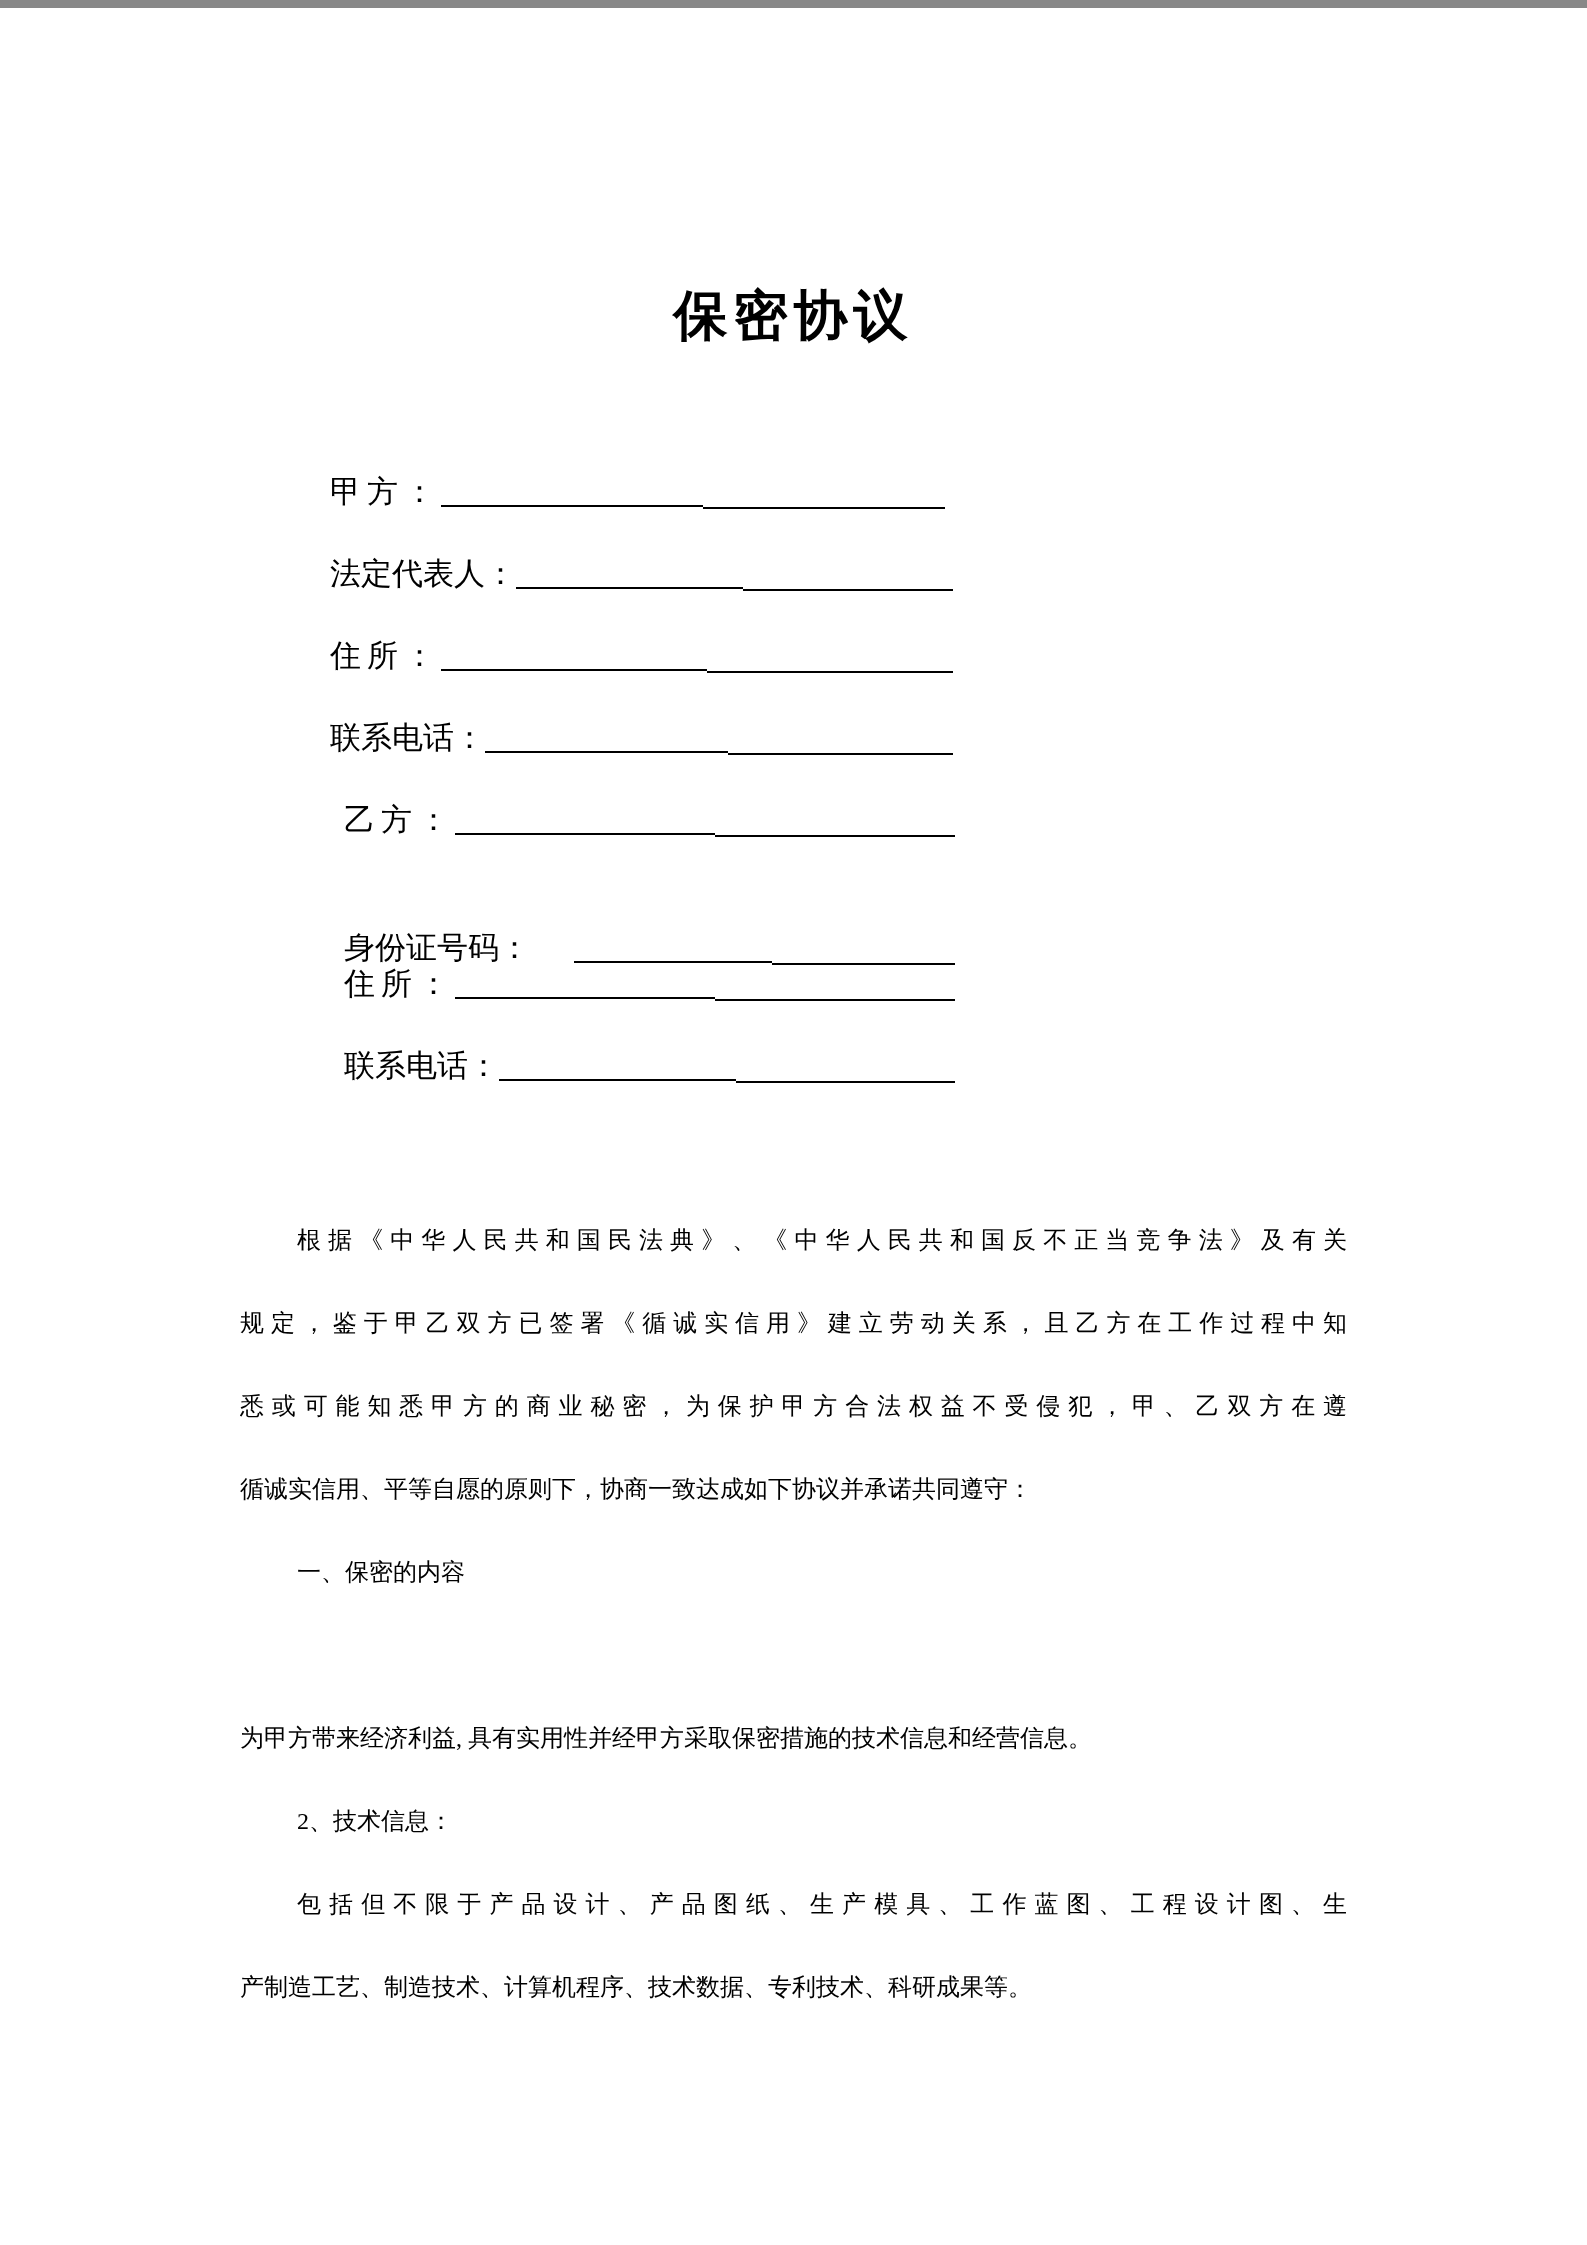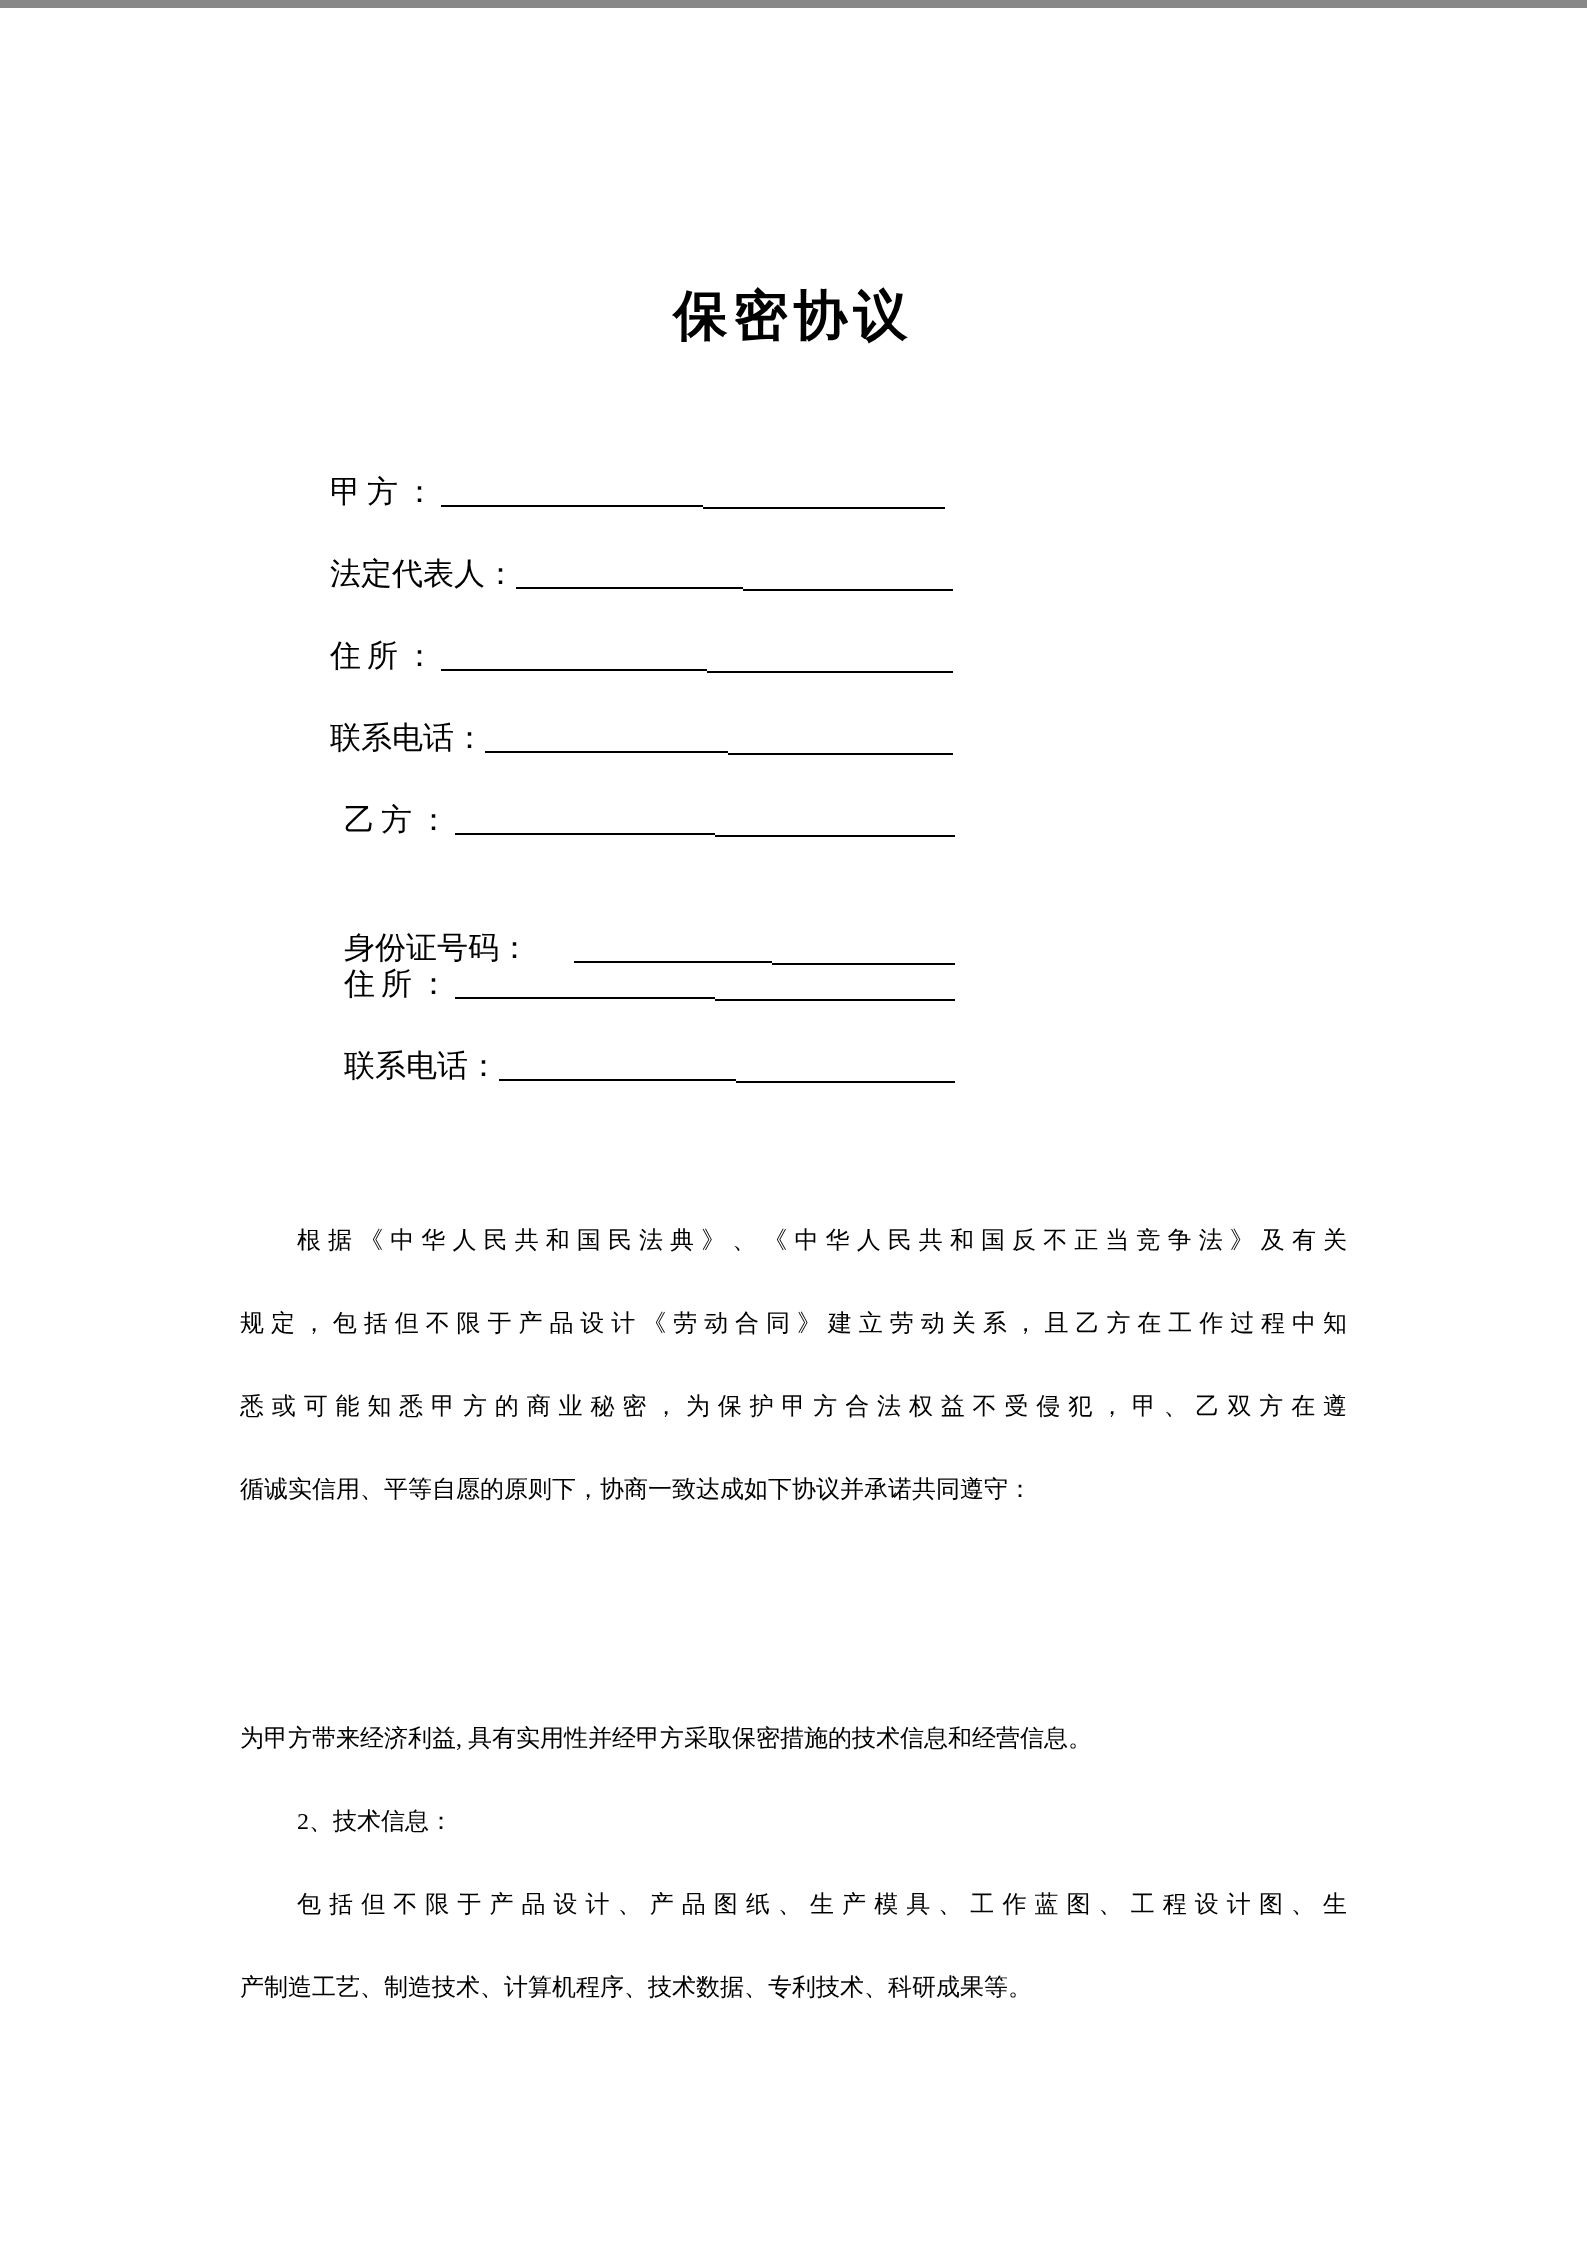--- a/index.html
+++ b/index.html
@@ -134,21 +134,22 @@
   </div>
   <div class="frow r8">
     <span class="flabel">联系电话：</span>
     <span class="blank">
         <span class="seg seg1"></span>
         <span class="seg seg2"></span>
       </span>
   </div>
 
   <div class="bline l1 indent fill">根据《中华人民共和国民法典》、《中华人民共和国反不正当竞争法》及有关</div>
-  <div class="bline l2 fill">规定，包括但不限于产品设计《劳动合同》建立劳动关系，且乙方在工作过程中知</div>
+  <div class="bline l2 fill">规定，鉴于甲乙双方已签署《循诚实信用》建立劳动关系，且乙方在工作过程中知</div>
   <div class="bline l3 fill">悉或可能知悉甲方的商业秘密，为保护甲方合法权益不受侵犯，甲、乙双方在遵</div>
   <div class="bline l4">循诚实信用、平等自愿的原则下，协商一致达成如下协议并承诺共同遵守：</div>
+  <div class="bline l5 indent">一、保密的内容</div>
   <div class="bline l7">为甲方带来经济利益, 具有实用性并经甲方采取保密措施的技术信息和经营信息。</div>
   <div class="bline l8 indent">2、技术信息：</div>
   <div class="bline l9 indent fill">包括但不限于产品设计、产品图纸、生产模具、工作蓝图、工程设计图、生</div>
   <div class="bline l10">产制造工艺、制造技术、计算机程序、技术数据、专利技术、科研成果等。</div>
 
 </div>
 
 </body></html>

